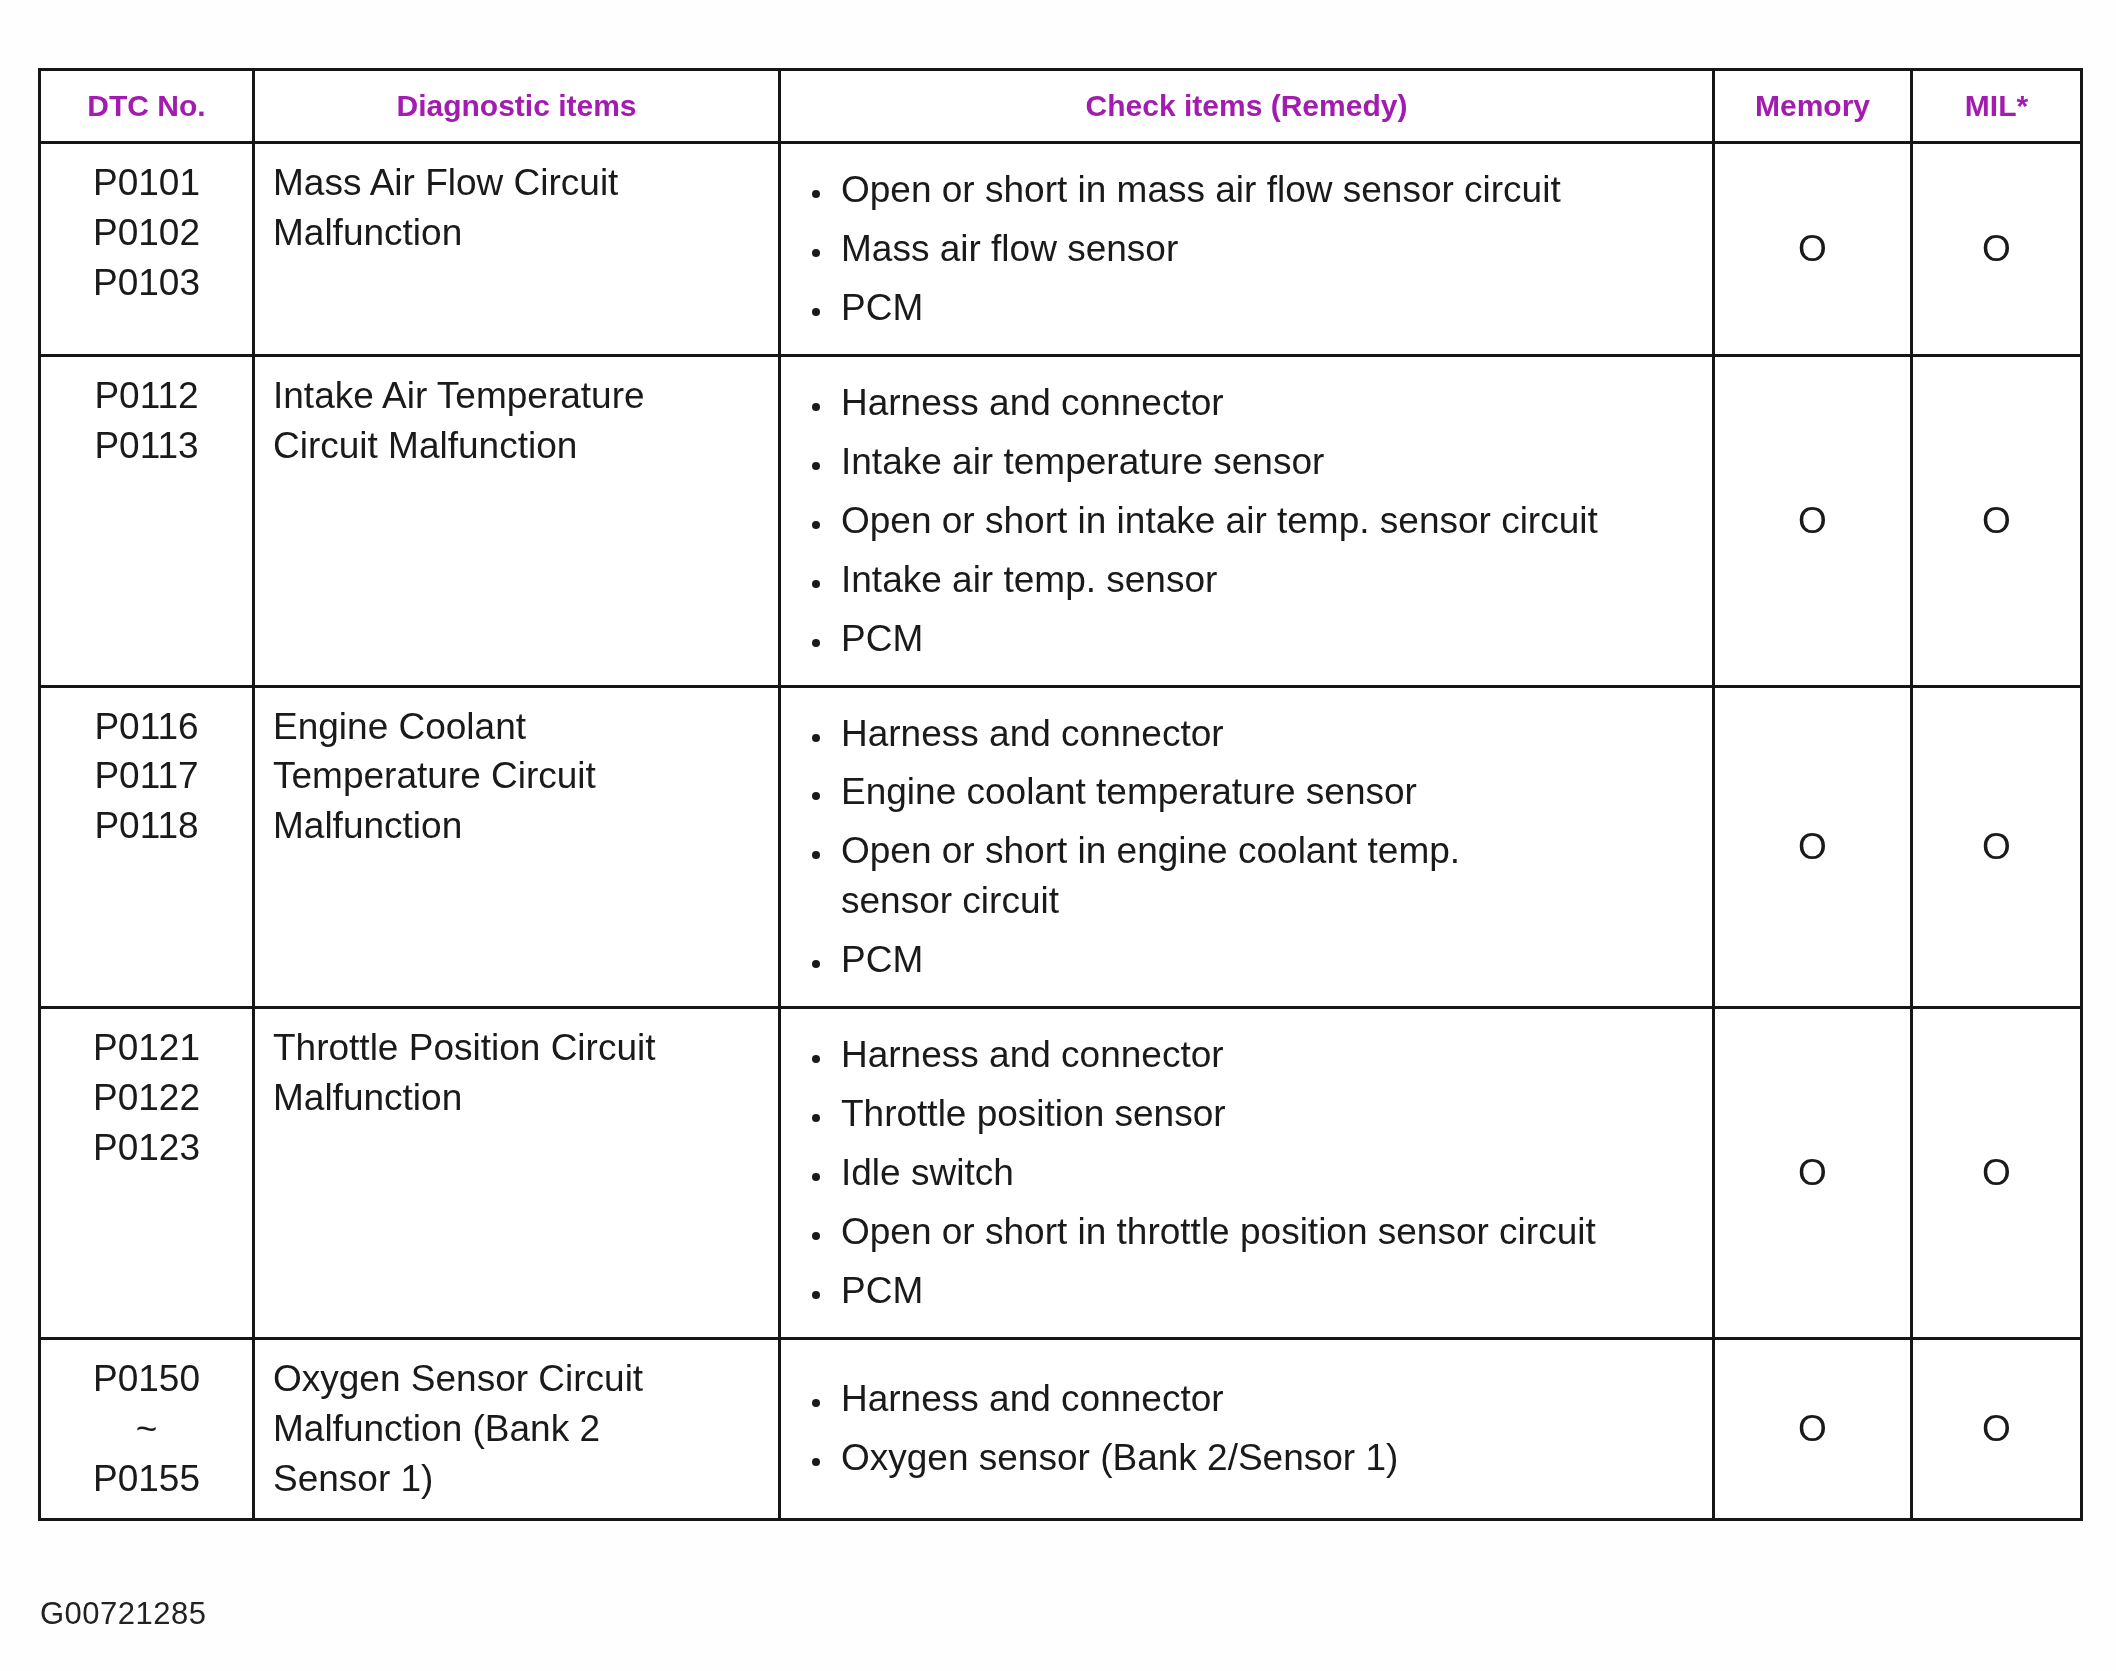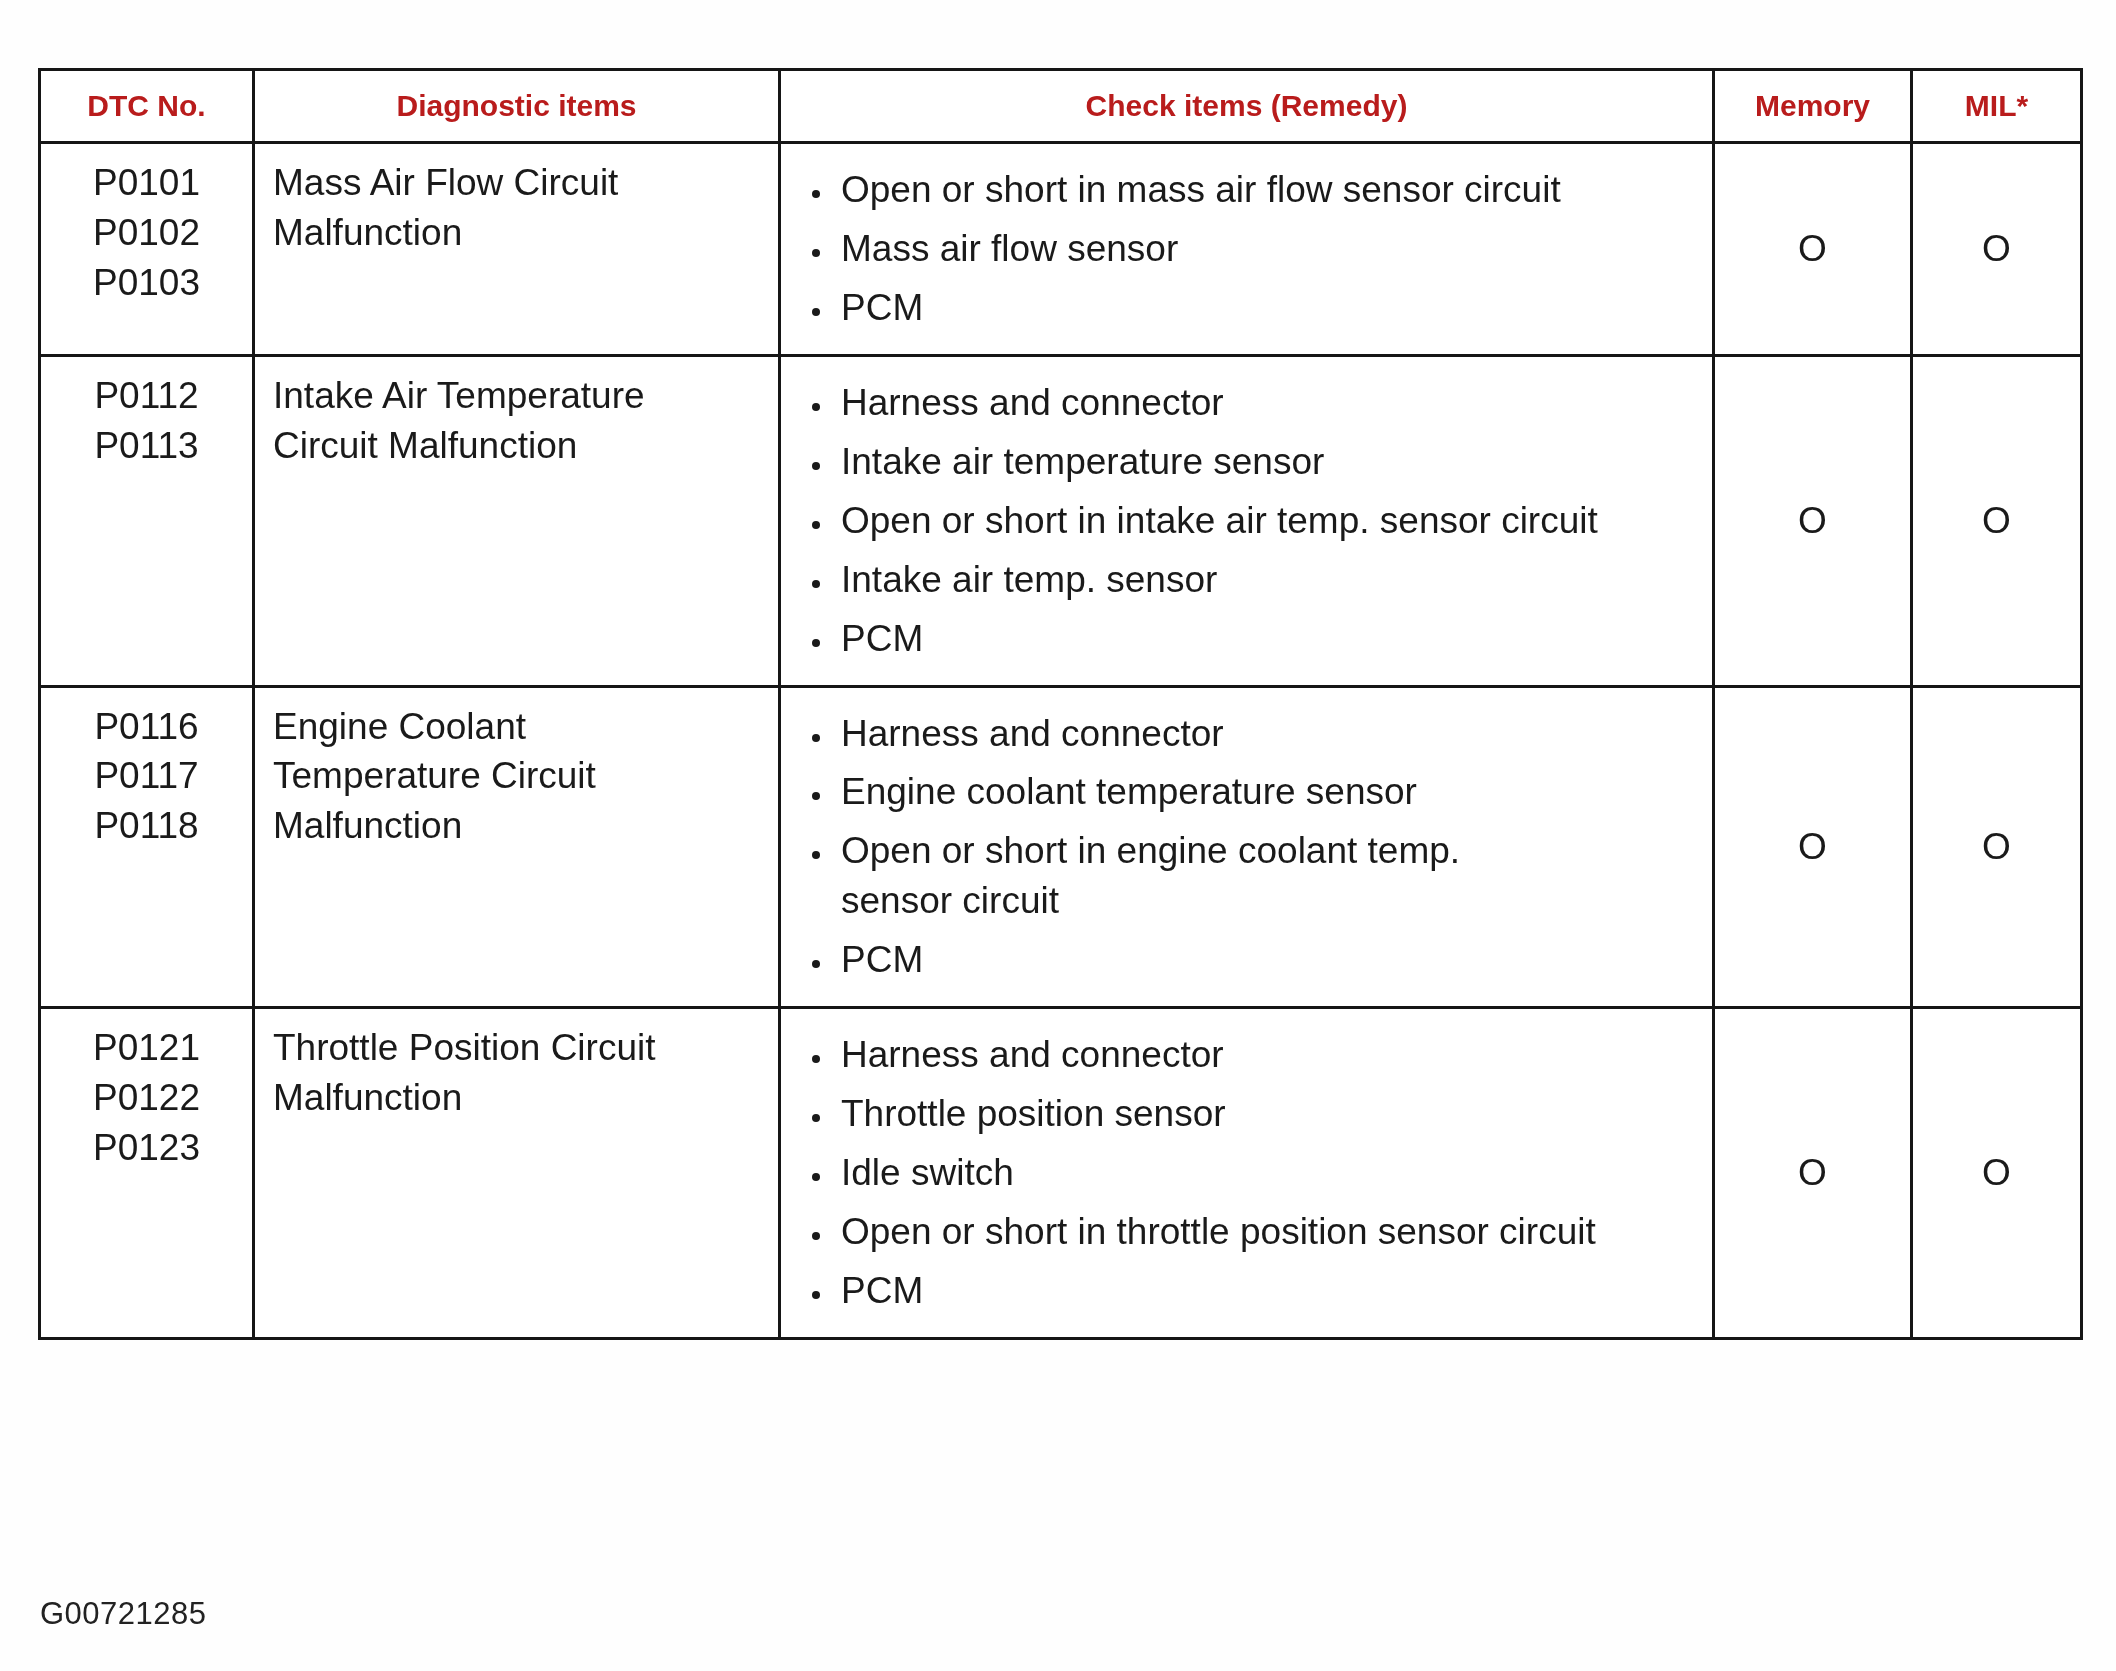--- a/index.html
+++ b/index.html
@@ -33,21 +33,21 @@
     font-size: 37px;
     line-height: 1.35;
   }
   table.dtc-table th {
     font-weight: bold;
     font-size: 30px;
     text-align: center;
     vertical-align: middle;
     height: 58px;
     padding: 6px 8px;
-    color: #b91c1c;
+    color: #a21caf;
   }
   td.dtc-cell {
     text-align: center;
     vertical-align: top;
     padding: 14px 6px;
     line-height: 1.48;
   }
   td.diagnostic-cell {
     vertical-align: top;
     padding: 14px 10px 14px 18px;
@@ -187,18 +187,36 @@
               <li>Open or short in throttle position sensor circuit</li>
               <li>PCM</li>
             </ul>
     </td>
     <td class="memory-cell">O</td>
     <td class="mil-cell">O</td>
   </tr>
 
 
 
+  <tr>
+    <td class="dtc-cell">
+            <div>P0150</div>
+            <div>~</div>
+            <div>P0155</div>
+          </td>
+    <td class="diagnostic-cell">Oxygen Sensor Circuit
+Malfunction (Bank 2
+Sensor 1)</td>
+    <td class="check-cell">
+      <ul>
+              <li>Harness and connector</li>
+              <li>Oxygen sensor (Bank 2/Sensor 1)</li>
+            </ul>
+    </td>
+    <td class="memory-cell">O</td>
+    <td class="mil-cell">O</td>
+  </tr>
 </tbody>
   </table>
 
   <div class="figure-id">G00721285</div>
 
 </div>
 
 </body></html>

